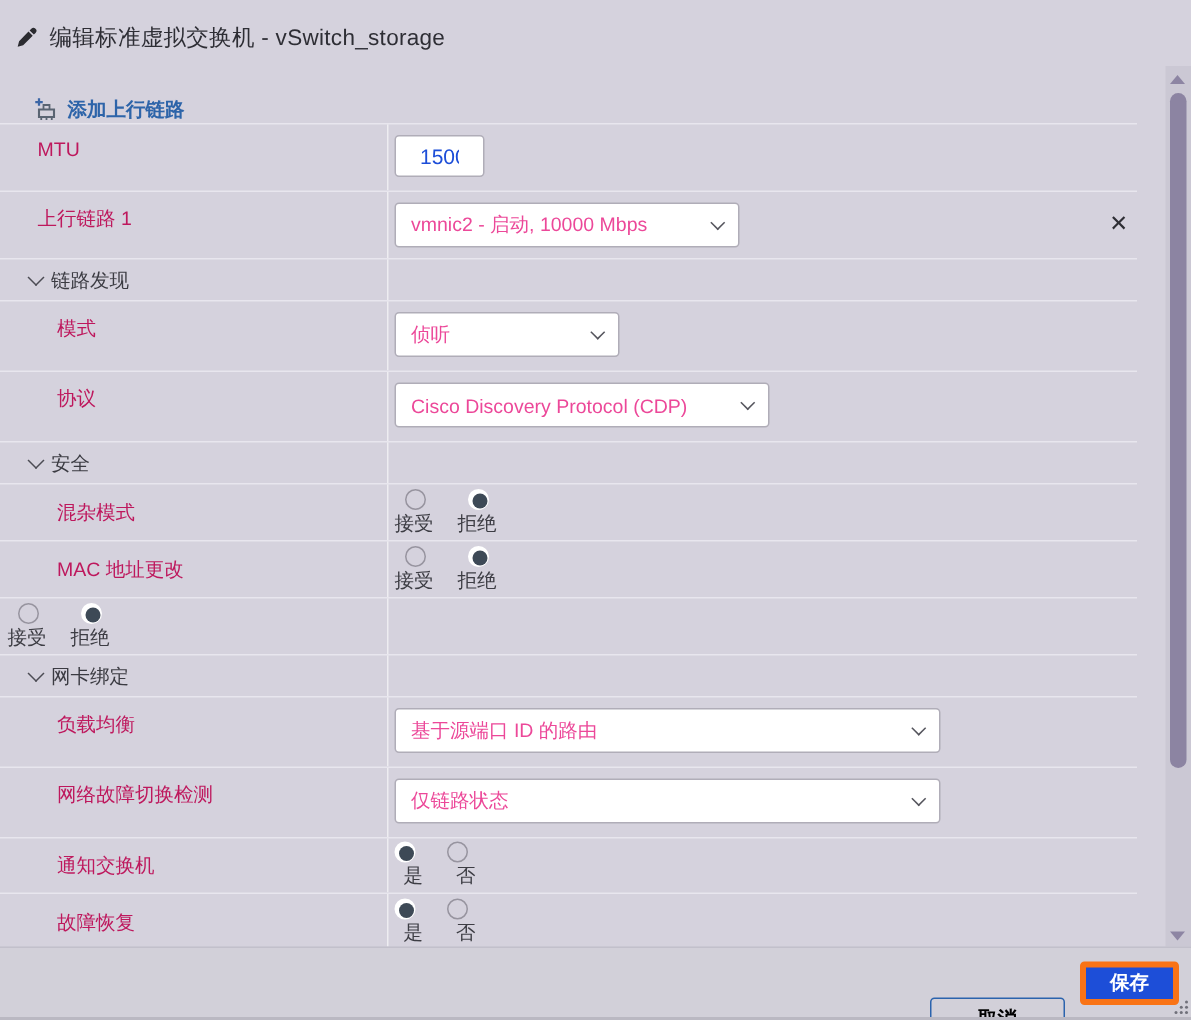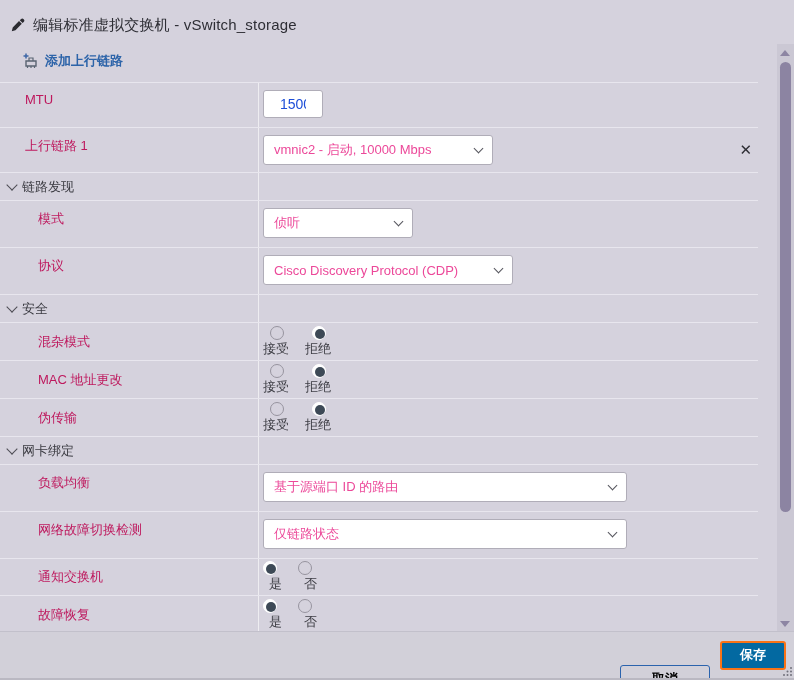--- a/index.html
+++ b/index.html
@@ -8,38 +8,38 @@
   .screen {
     position:relative; width:794px; height:680px;
     background:#d5d2dd; overflow:hidden;
     border-bottom:2px solid #bab8c2;
   }
   
   .title-bar { height:40px; display:flex; align-items:center; padding:10px 0 0 10px; }
   .title-bar .pencil { width:15px; height:15px; margin-right:8px; flex:none; }
   .title-bar h1 { font-size:15px; font-weight:normal; color:#2e2e35; letter-spacing:.2px; }
   
-  .toolbar { height:42px; display:flex; align-items:center; padding-left:22px; }
+  .toolbar { height:42px; display:flex; align-items:flex-end; padding-left:22px; }
   .add-uplink { display:flex; align-items:center; cursor:pointer; text-decoration:none; }
   .add-uplink .nic-ic { width:18px; height:18px; margin-right:5px; flex:none; }
   .add-uplink span.lbl { font-size:13px; font-weight:bold; color:#2d64a9; }
   
   .content { width:758px; }
   .row { position:relative; display:flex; border-top:1px solid #e8e6ee; background:#d5d2dd; }
   .row::before { content:''; position:absolute; left:258px; top:0; bottom:0; width:1px; background:rgba(255,255,255,.6); }
   .h45{height:45px} .h47{height:47px} .h38{height:38px} .h37{height:37px} .h28{height:28px}
   .cell-label { width:258px; flex:none; font-size:13px; color:#be185d; }
   .lvl1 { padding-left:25px; }
   .lvl2 { padding-left:38px; }
   .cell-value { flex:1; display:flex; align-items:center; position:relative; padding-left:5px; }
   .row-lg .cell-label { padding-top:9px; }
   .row-lg .cell-value { align-items:flex-start; padding-top:7px; }
   .row-md .cell-label { display:flex; align-items:center; }
   
-  .row-hdr { align-items:center; padding-left:8px; cursor:pointer; }
+  .row-hdr { align-items:center; padding-left:20px; cursor:pointer; }
   .sec-chev { width:8px; height:8px; border-right:1.5px solid #4c4c54; border-bottom:1.5px solid #4c4c54;
               transform:rotate(45deg); margin:-4px 6px 0 0; flex:none; }
   .sec-title { font-size:13px; color:#3b3b42; }
   
   .text-input { width:60px; height:28px; border:1px solid #b0adb8; border-radius:3px;
                 background:#fff; font-size:14px; color:#1d4ed8; padding:0 16px;
                 font-family:"Liberation Sans","DejaVu Sans",sans-serif; }
   .dropdown { position:relative; height:30px; background:#fff; border:1px solid #b0adb8;
               border-radius:3px; display:flex; align-items:center; padding:0 26px 0 10px; cursor:pointer; }
   .dropdown .dd-text { font-size:13px; color:#ec4899; white-space:nowrap; }
@@ -62,21 +62,21 @@
   .sb-down { position:absolute; bottom:6px; left:3px; width:0; height:0;
            border-left:5.5px solid transparent; border-right:5.5px solid transparent; border-top:6px solid #8d85a3; }
   .sb-thumb { position:absolute; top:18px; left:3px; width:11px; height:450px; border-radius:6px; background:#8c84a2; }
   
   .footer { position:absolute; left:0; right:0; bottom:0; height:47px; background:#d2d0d9;
             border-top:1px solid #c2c0cb; display:flex; align-items:center; justify-content:flex-end;
             gap:10px; padding-right:8px; }
   .btn { height:29px; border-radius:3px; font-size:13px; font-weight:bold; cursor:pointer;
          font-family:"Liberation Sans","DejaVu Sans",sans-serif; }
   .btn-cancel { width:90px; background:transparent; border:1px solid #2b63ad; color:#000000;margin-top:48px; }
-  .btn-save { width:66px; background:#0369a1; border:2px solid #f97316; color:#fff; }
+  .btn-save { width:66px; background:#1d4ed8; border:4px solid #f97316; color:#fff; }
   .grip { position:absolute; right:1px; bottom:1px; width:11px; height:11px; }
 </style>
 </head>
 <body>
 
 <div class="screen">
 
   <div class="title-bar">
     <svg class="pencil" viewBox="0 0 16 16">
       <path d="M11.6 1.2a2.1 2.1 0 0 1 3 3l-1.2 1.2-3-3zM9.6 3.2l3 3-6.8 6.8-3.9 1 1-3.9z" fill="#2b2b30"></path>
@@ -168,21 +168,20 @@
           <span class="rl">接受</span>
         </label>
         <label class="radio">
           <span class="rb checked"></span>
           <span class="rl">拒绝</span>
         </label>
       </div>
     </div>
 
     <div class="row row-md h38">
-      <div class="cell-label lvl2">伪传输</div>
       <div class="cell-value">
         <label class="radio">
           <span class="rb"></span>
           <span class="rl">接受</span>
         </label>
         <label class="radio">
           <span class="rb checked"></span>
           <span class="rl">拒绝</span>
         </label>
       </div>

